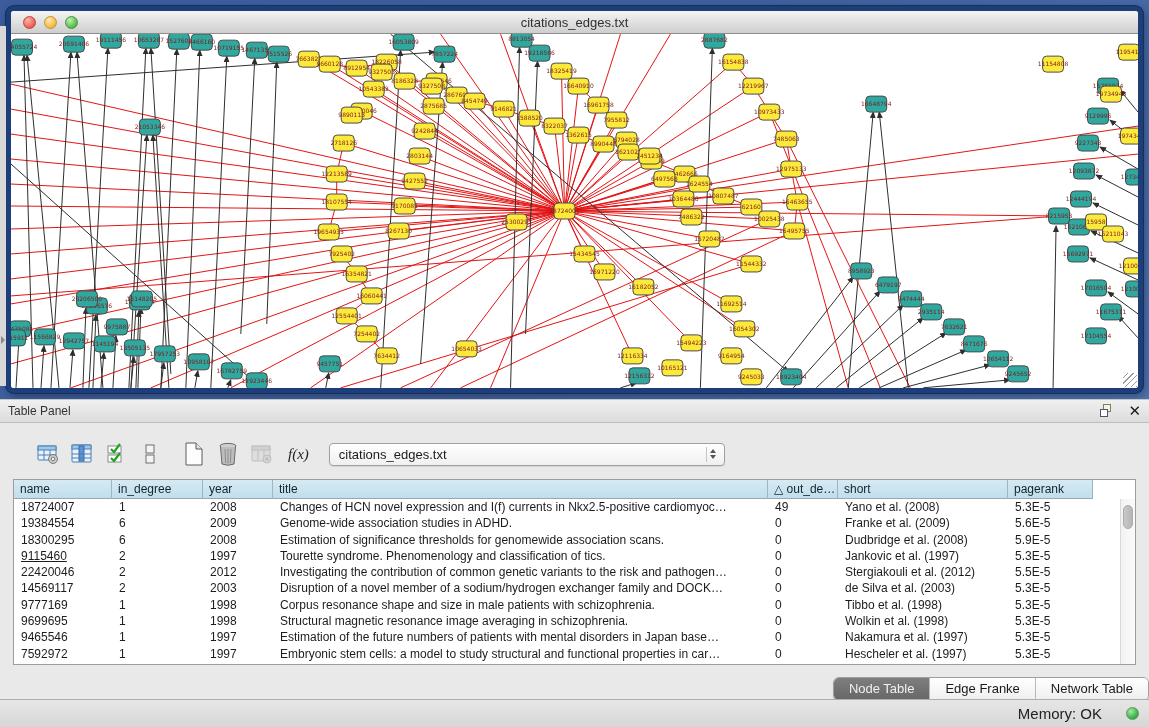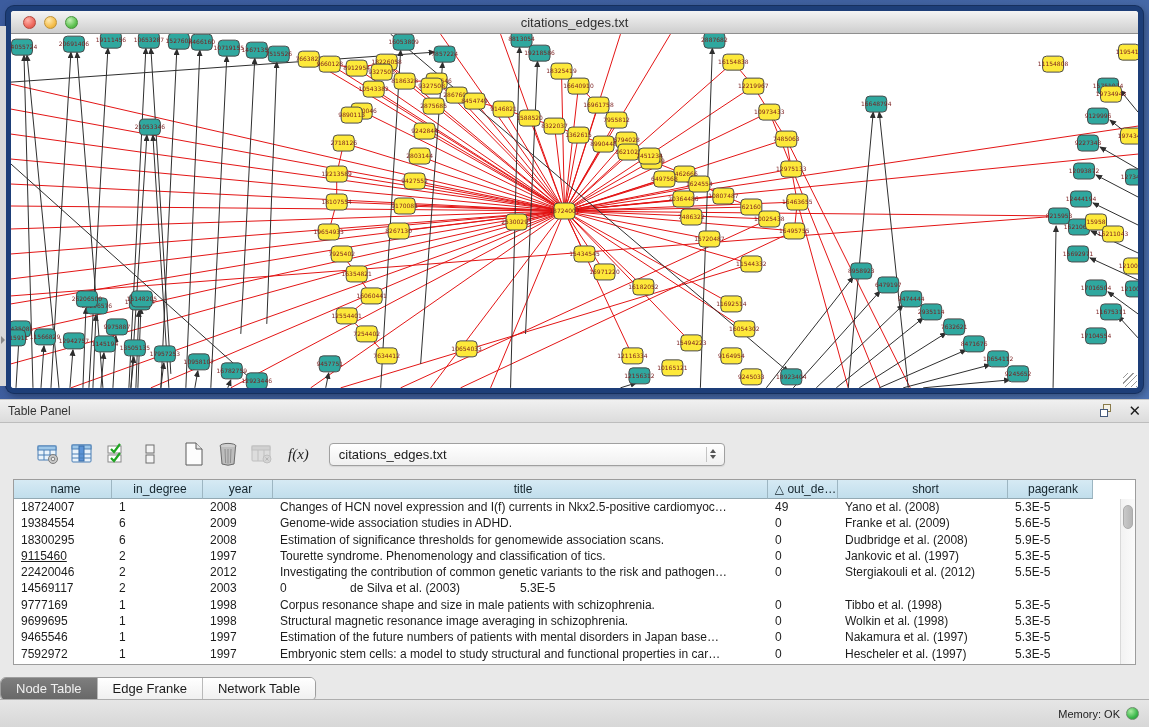--- a/index.html
+++ b/index.html
@@ -53,44 +53,44 @@
     display:flex; align-items:center; padding:0 24px 0 9px; box-shadow:0 1px 1px rgba(0,0,0,.08);}
   .combo .val { font-size:13px; color:#1c1c1c; }
   .combo .step { position:absolute; right:5px; top:3px; bottom:3px; width:13px;
     border-left:1px solid #c4c4c4; display:flex; flex-direction:column; align-items:center; justify-content:center; gap:2px;}
   .combo .up { width:0;height:0;border-left:3.5px solid transparent;border-right:3.5px solid transparent;border-bottom:4px solid #555;}
   .combo .dn { width:0;height:0;border-left:3.5px solid transparent;border-right:3.5px solid transparent;border-top:4px solid #555;}
 
   .tablewrap { position:relative; margin-left:13px; width:1123px; height:186px;
     border:1px solid #9d9d9d; background:#fff; overflow:hidden; }
   .thead { display:flex; height:19px; }
-  .th { flex:none; height:19px; line-height:18px; text-align:center; font-size:12px; color:#14242c;
+  .th { flex:none; height:19px; line-height:18px; text-align:left; font-size:12px; color:#14242c;
     background:linear-gradient(#d6eaf4,#c1deec); border-right:1px solid #9db6c2; border-bottom:1px solid #93a9b3;
     overflow:hidden; white-space:nowrap;padding-left:6px; }
   .tbody { position:relative; }
   .tr { display:flex; height:16.3px; }
   .td { flex:none; font-size:12px; line-height:16.3px; color:#1c1c1c; padding-left:7px;
     white-space:nowrap; overflow:hidden; }
   .vscroll { position:absolute; right:0; top:19px; bottom:0; width:15px;
     background:linear-gradient(90deg,#f2f2f2,#fbfbfb); border-left:1px solid #d9d9d9; }
   .vthumb { position:absolute; left:2px; top:6px; width:10px; height:24px;
     background:linear-gradient(90deg,#c9c9c9,#b5b5b5); border-radius:6px; border:1px solid #ababab; }
 
-  .tabsbar { height:47px; display:flex; align-items:center; justify-content:flex-start; }
+  .tabsbar { height:47px; display:flex; align-items:center; justify-content:flex-end; }
   .seg { display:inline-flex; border:1px solid #9e9e9e; border-radius:6px; overflow:hidden;
     background:#fff; box-shadow:0 1px 1px rgba(0,0,0,.12); }
   .seg .tab { padding:3px 15px 4px; font-size:13px; color:#1a1a1a;
     background:linear-gradient(#ffffff,#efefef); border-left:1px solid #b9b9b9; }
   .seg .tab:first-child { border-left:none; }
   .seg .tab.sel { background:linear-gradient(#7e7e7e,#676767); color:#f0f0f0; }
 
   .statusbar { position:relative; width:1149px; height:28px;
     background:linear-gradient(#e6e6e6,#d7d7d7); border-top:1px solid #aeaeae;
     display:flex; align-items:center; justify-content:flex-end; padding:0 10px; }
-  .mem-label { font-size:11px; color:#222; margin-right:6px; }
+  .mem-label { font-size:15px; color:#222; margin-right:24px; }
   .mem-dot { width:13px; height:13px; border-radius:50%;
     background:radial-gradient(circle at 35% 30%,#a9eba0,#3cb84c 60%,#258c34); border:1px solid #6b8f6b; }
 </style>
 </head>
 <body>
 
 <div class="desktop">
   <div class="left-gutter">
     <div class="gutter-arrow"></div>
   </div>
@@ -974,20 +974,21 @@
           <div class="td" style="width: 70px;">2012</div>
           <div class="td" style="width: 495px;">Investigating the contribution of common genetic variants to the risk and pathogen…</div>
           <div class="td" style="width: 70px;">0</div>
           <div class="td" style="width: 170px;">Stergiakouli et al. (2012)</div>
           <div class="td" style="width: 85px;">5.5E-5</div>
         </div>
         <div class="tr">
           <div class="td" style="width: 98px;">14569117</div>
           <div class="td" style="width: 91px;">2</div>
           <div class="td" style="width: 70px;">2003</div>
+          <div class="td" style="width: 495px;">Disruption of a novel member of a sodium/hydrogen exchanger family and DOCK…</div>
           <div class="td" style="width: 70px;">0</div>
           <div class="td" style="width: 170px;">de Silva et al. (2003)</div>
           <div class="td" style="width: 85px;">5.3E-5</div>
         </div>
         <div class="tr">
           <div class="td" style="width: 98px;">9777169</div>
           <div class="td" style="width: 91px;">1</div>
           <div class="td" style="width: 70px;">1998</div>
           <div class="td" style="width: 495px;">Corpus resonance shape and size in male patients with schizophrenia.</div>
           <div class="td" style="width: 70px;">0</div>

